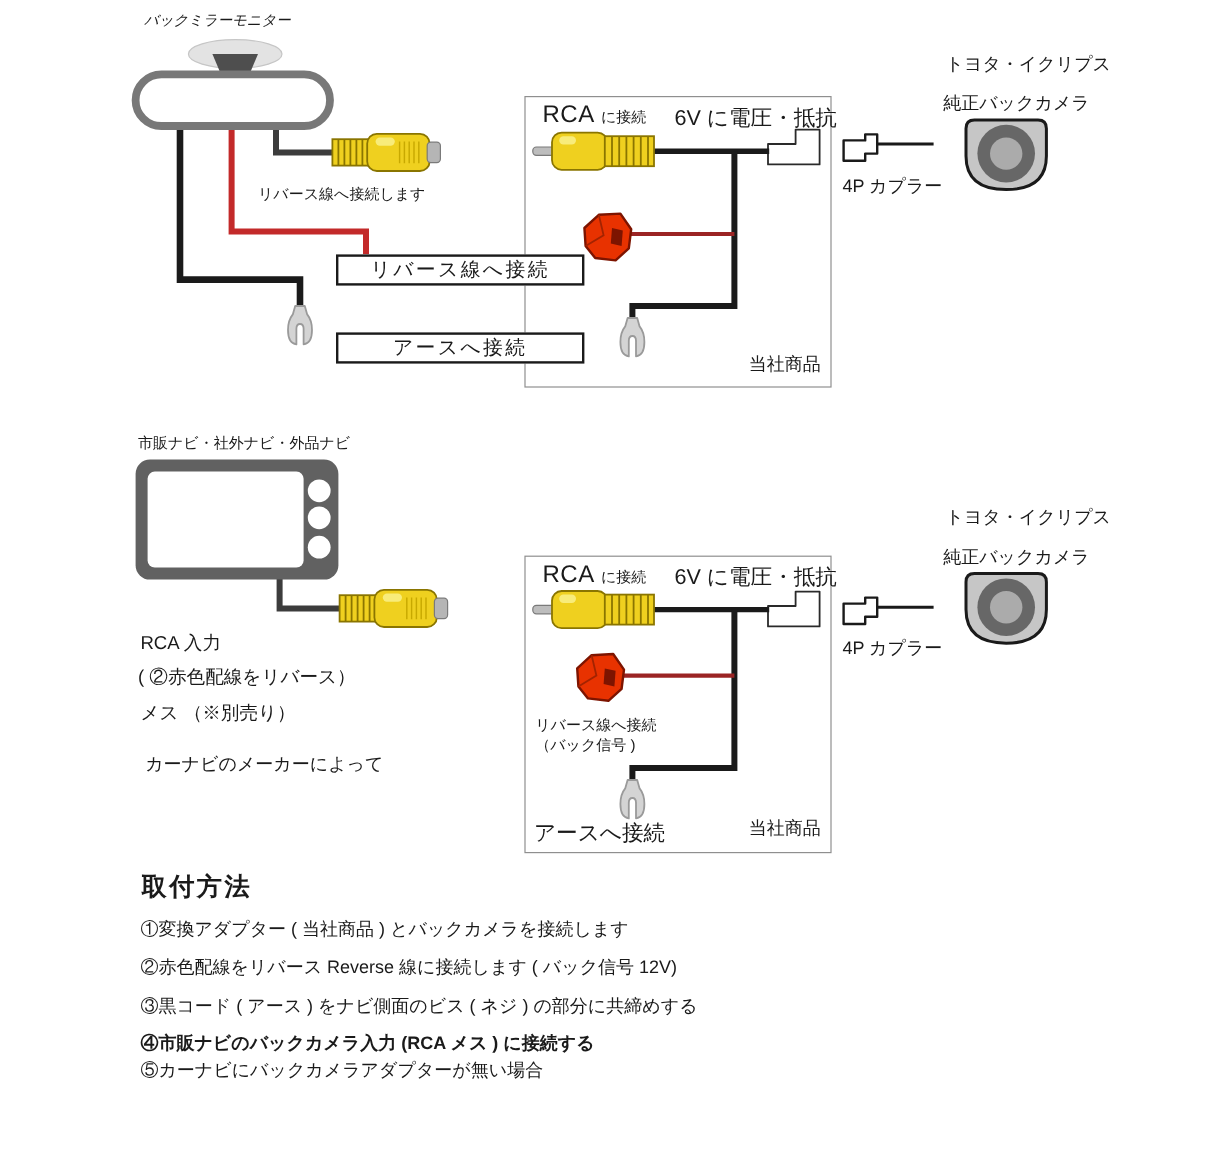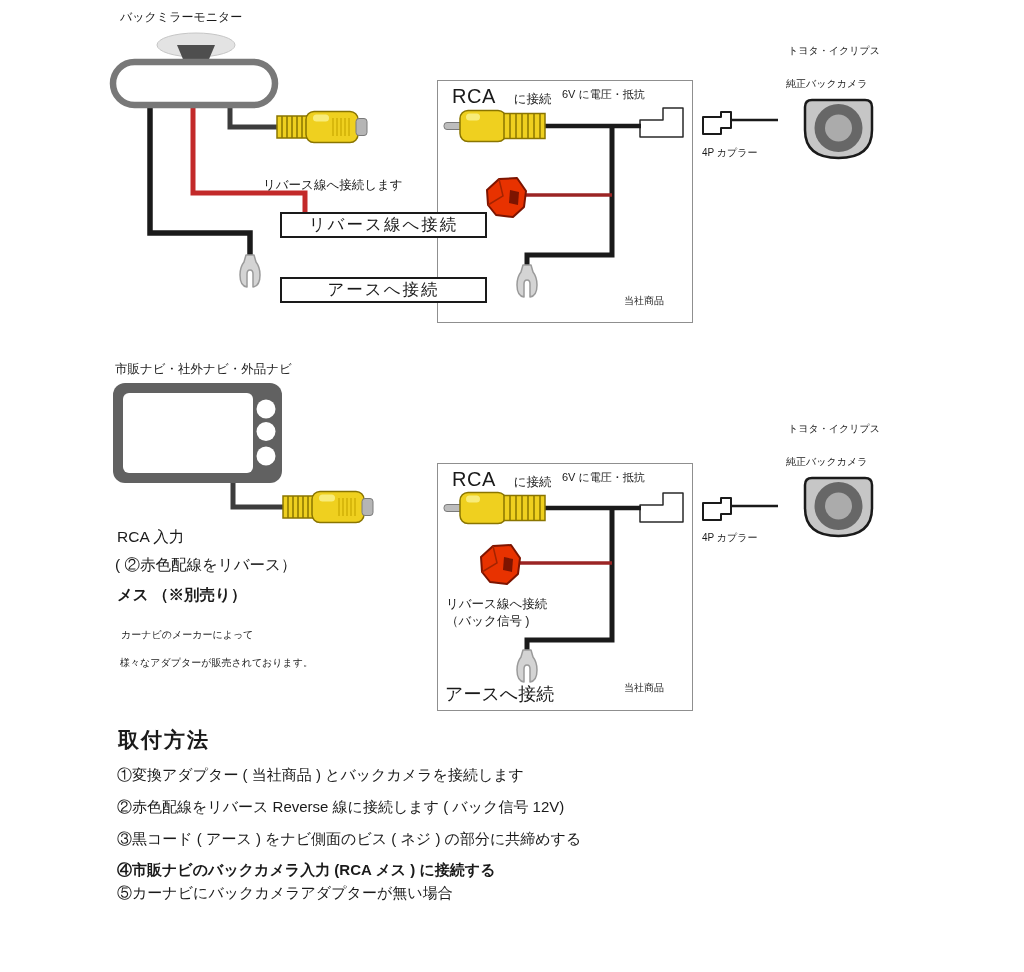--- a/index.html
+++ b/index.html
@@ -1,37 +1,37 @@
 <!DOCTYPE html>
 <html><head>
 <meta charset="utf-8">
 <style>
   html,body{margin:0;padding:0;background:#fff;}
   .canvas{
     position:relative;width:1024px;height:972px;background:#ffffff;overflow:hidden;
     font-family:"Liberation Sans",sans-serif;color:#1a1a1a;
   }
   .lbl{position:absolute;white-space:nowrap;color:#1a1a1a;line-height:1.2;}
-  .fs12{font-size:12px;}
+  .fs12{font-size:12px;font-style:italic;}
   .fs125{font-size:12.5px;}
-  .fs135{font-size:11px;text-align:right;}
-  .fs14{font-size:10px;}
+  .fs135{font-size:18px;text-align:right;}
+  .fs14{font-size:15px;}
   .fs15{font-size:15px;}
   .fs155{font-size:15.5px;}
   .fs18{font-size:18px;}
   .outline-box{
     position:absolute;border:1px solid #8f8f8f;background:#ffffff;box-sizing:border-box;
   }
   .label-box{
     position:absolute;border:2px solid #1a1a1a;background:#ffffff;box-sizing:border-box;
     display:flex;align-items:center;justify-content:center;
     font-size:16.5px;letter-spacing:2px;
   }
   .rca-big{font-size:20px;letter-spacing:0.5px;}
-  .rca-small{font-size:12.5px;margin-left:18px;}
+  .rca-small{font-size:12.5px;margin-left:5px;}
   .heading{font-size:21px;font-weight:bold;letter-spacing:2px;}
   .svg-layer{position:absolute;left:0;top:0;}
 </style>
 </head>
 <body>
 
 <div class="canvas">
 
   <div class="outline-box" style="left:437px;top:80px;width:256px;height:243px;"></div>
   <div class="outline-box" style="left:437px;top:463px;width:256px;height:248px;"></div>
@@ -121,36 +121,35 @@
   </svg>
 
   <div class="label-box" style="left:280px;top:212px;width:207px;height:26px;">
     <span>リバース線へ接続</span>
   </div>
   <div class="label-box" style="left:280px;top:277px;width:207px;height:26px;">
     <span>アースへ接続</span>
   </div>
 
   <div class="lbl fs12" style="left:120px;top:10px;">バックミラーモニター</div>
-  <div class="lbl fs125" style="left:215px;top:178px;margin-left:48px;">リバース線へ接続します</div>
+  <div class="lbl fs125" style="left:215px;top:155px;">リバース線へ接続します</div>
   <div class="lbl" style="left:452px;top:84px;">
     <span class="rca-big">RCA</span><span class="rca-small">に接続</span>
   </div>
   <div class="lbl fs135" style="left:562px;top:88px;">6V に電圧・抵抗</div>
   <div class="lbl fs14" style="left:624px;top:295px;">当社商品</div>
   <div class="lbl fs14" style="left:788px;top:45px;">トヨタ・イクリプス</div>
   <div class="lbl fs14" style="left:786px;top:78px;">純正バックカメラ</div>
   <div class="lbl fs14" style="left:702px;top:147px;">4P カプラー</div>
 
   <div class="lbl fs125" style="left:115px;top:362px;">市販ナビ・社外ナビ・外品ナビ</div>
   <div class="lbl fs155" style="left:117px;top:528px;">RCA 入力</div>
   <div class="lbl fs155" style="left:115px;top:556px;">( ②赤色配線をリバース）</div>
-  <div class="lbl fs155" style="left:117px;top:586px;font-weight:bold;">メス （※別売り）</div>
+  <div class="lbl fs155" style="left:117px;top:586px;">メス （※別売り）</div>
   <div class="lbl fs14" style="left:121px;top:629px;">カーナビのメーカーによって</div>
-  <div class="lbl fs14" style="left:120px;top:657px;">様々なアダプターが販売されております。</div>
   <div class="lbl" style="left:452px;top:467px;">
     <span class="rca-big">RCA</span><span class="rca-small">に接続</span>
   </div>
   <div class="lbl fs135" style="left:562px;top:471px;">6V に電圧・抵抗</div>
   <div class="lbl fs125" style="left:446px;top:597px;">リバース線へ接続</div>
   <div class="lbl fs125" style="left:446px;top:614px;">（バック信号 )</div>
   <div class="lbl fs18" style="left:445px;top:684px;">アースへ接続</div>
   <div class="lbl fs14" style="left:624px;top:682px;">当社商品</div>
   <div class="lbl fs14" style="left:788px;top:423px;">トヨタ・イクリプス</div>
   <div class="lbl fs14" style="left:786px;top:456px;">純正バックカメラ</div>

